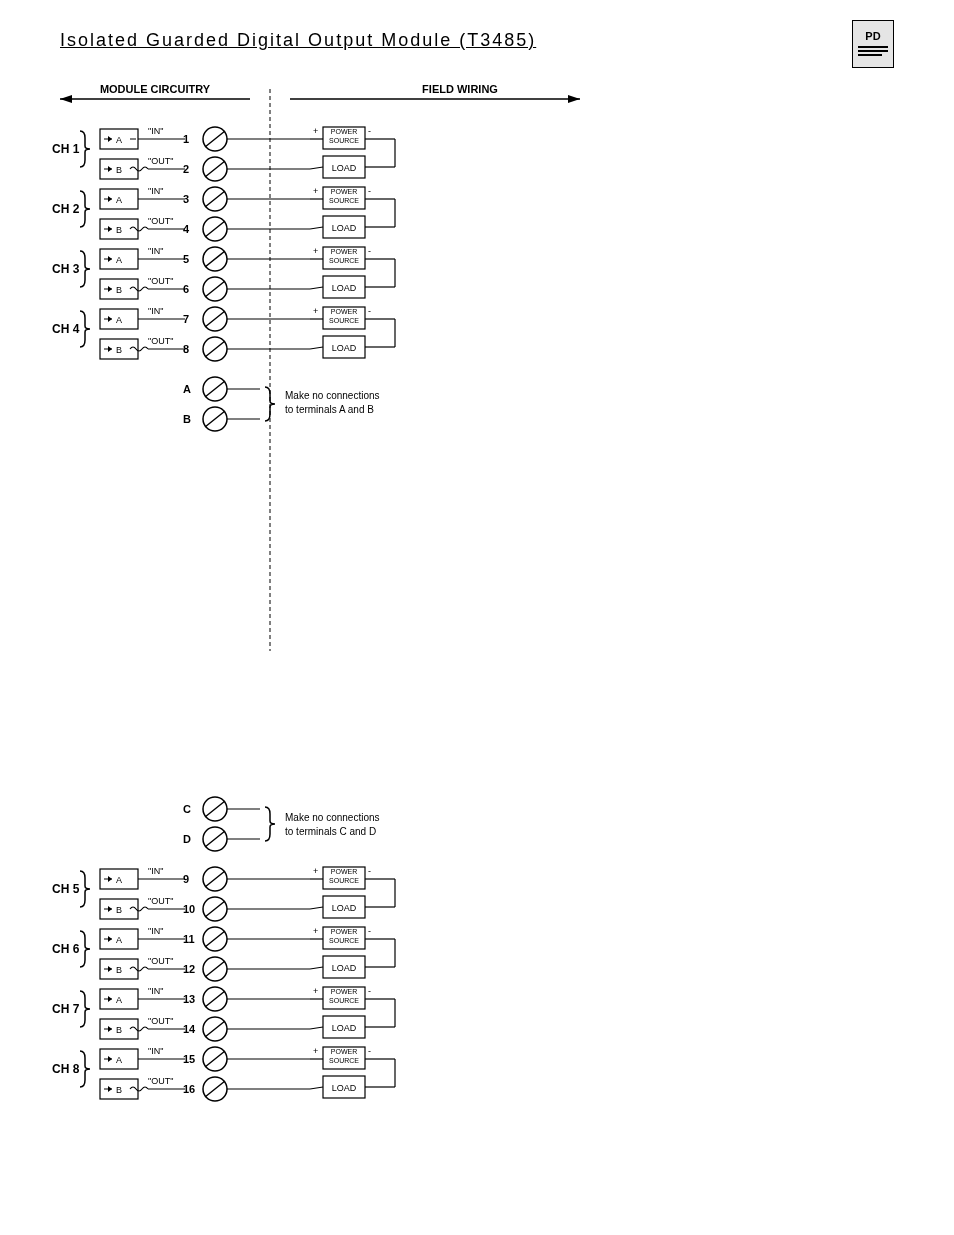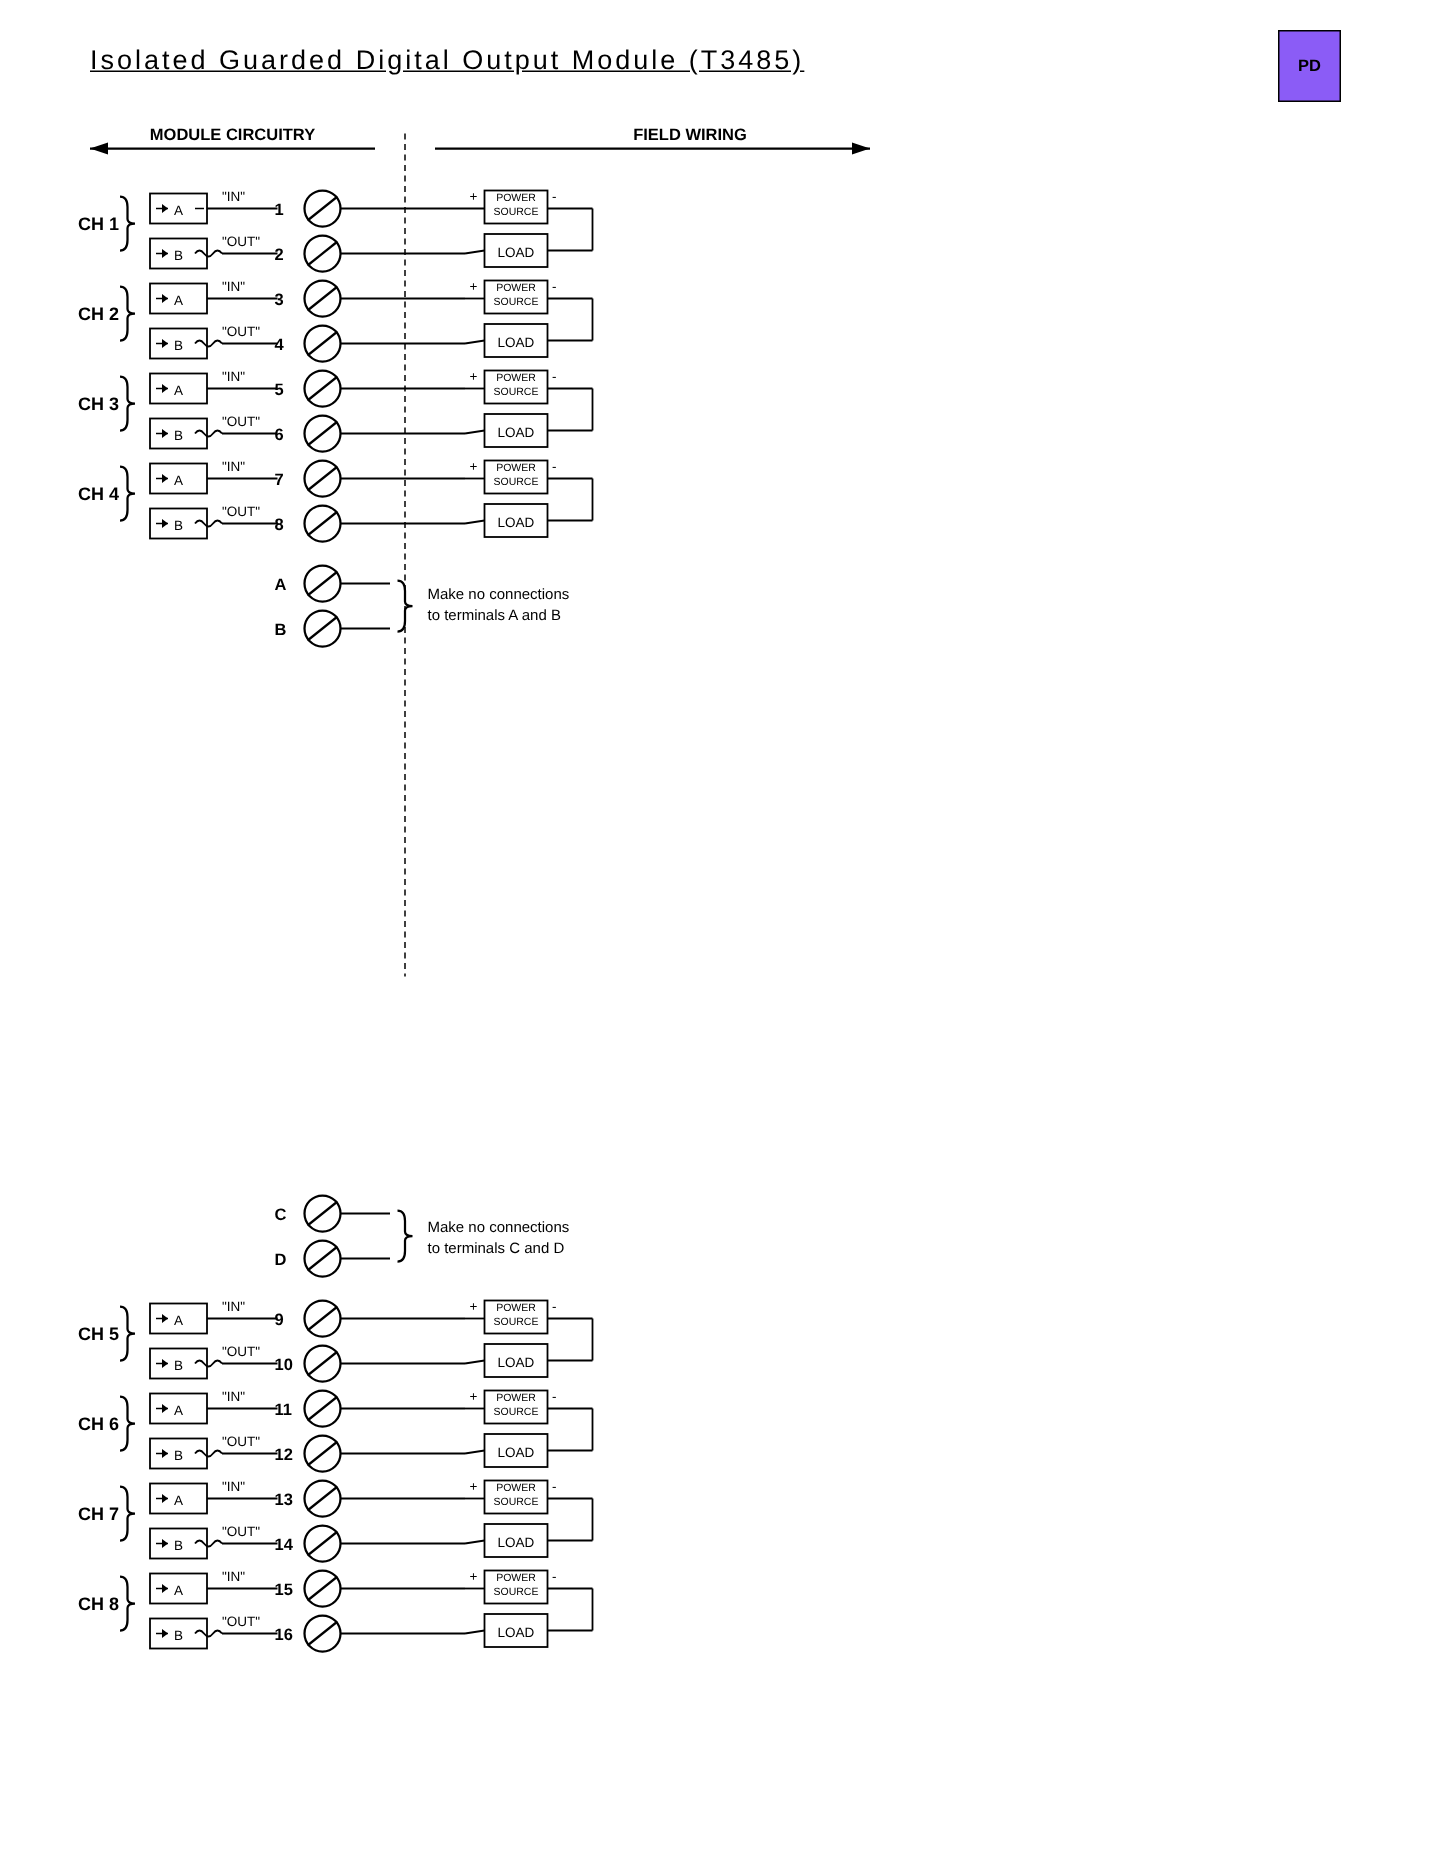--- a/index.html
+++ b/index.html
@@ -26,23 +26,23 @@
       letter-spacing: 2px;
       color: #000;
     }
     .pd-icon {
       position: absolute;
       right: 60px;
       top: 20px;
       width: 42px;
       height: 48px;
       border: 1.5px solid #000;
-      background: #8b5cf6;
+      background: #e5e5e5;
       display: flex;
-      flex-direction: row;
+      flex-direction: column;
       align-items: center;
       justify-content: center;
       padding: 16px;
     }
     .pd-icon-label {
       font-size: 11px;
       font-weight: bold;
       color: #000;
     }
     .pd-icon-lines {

